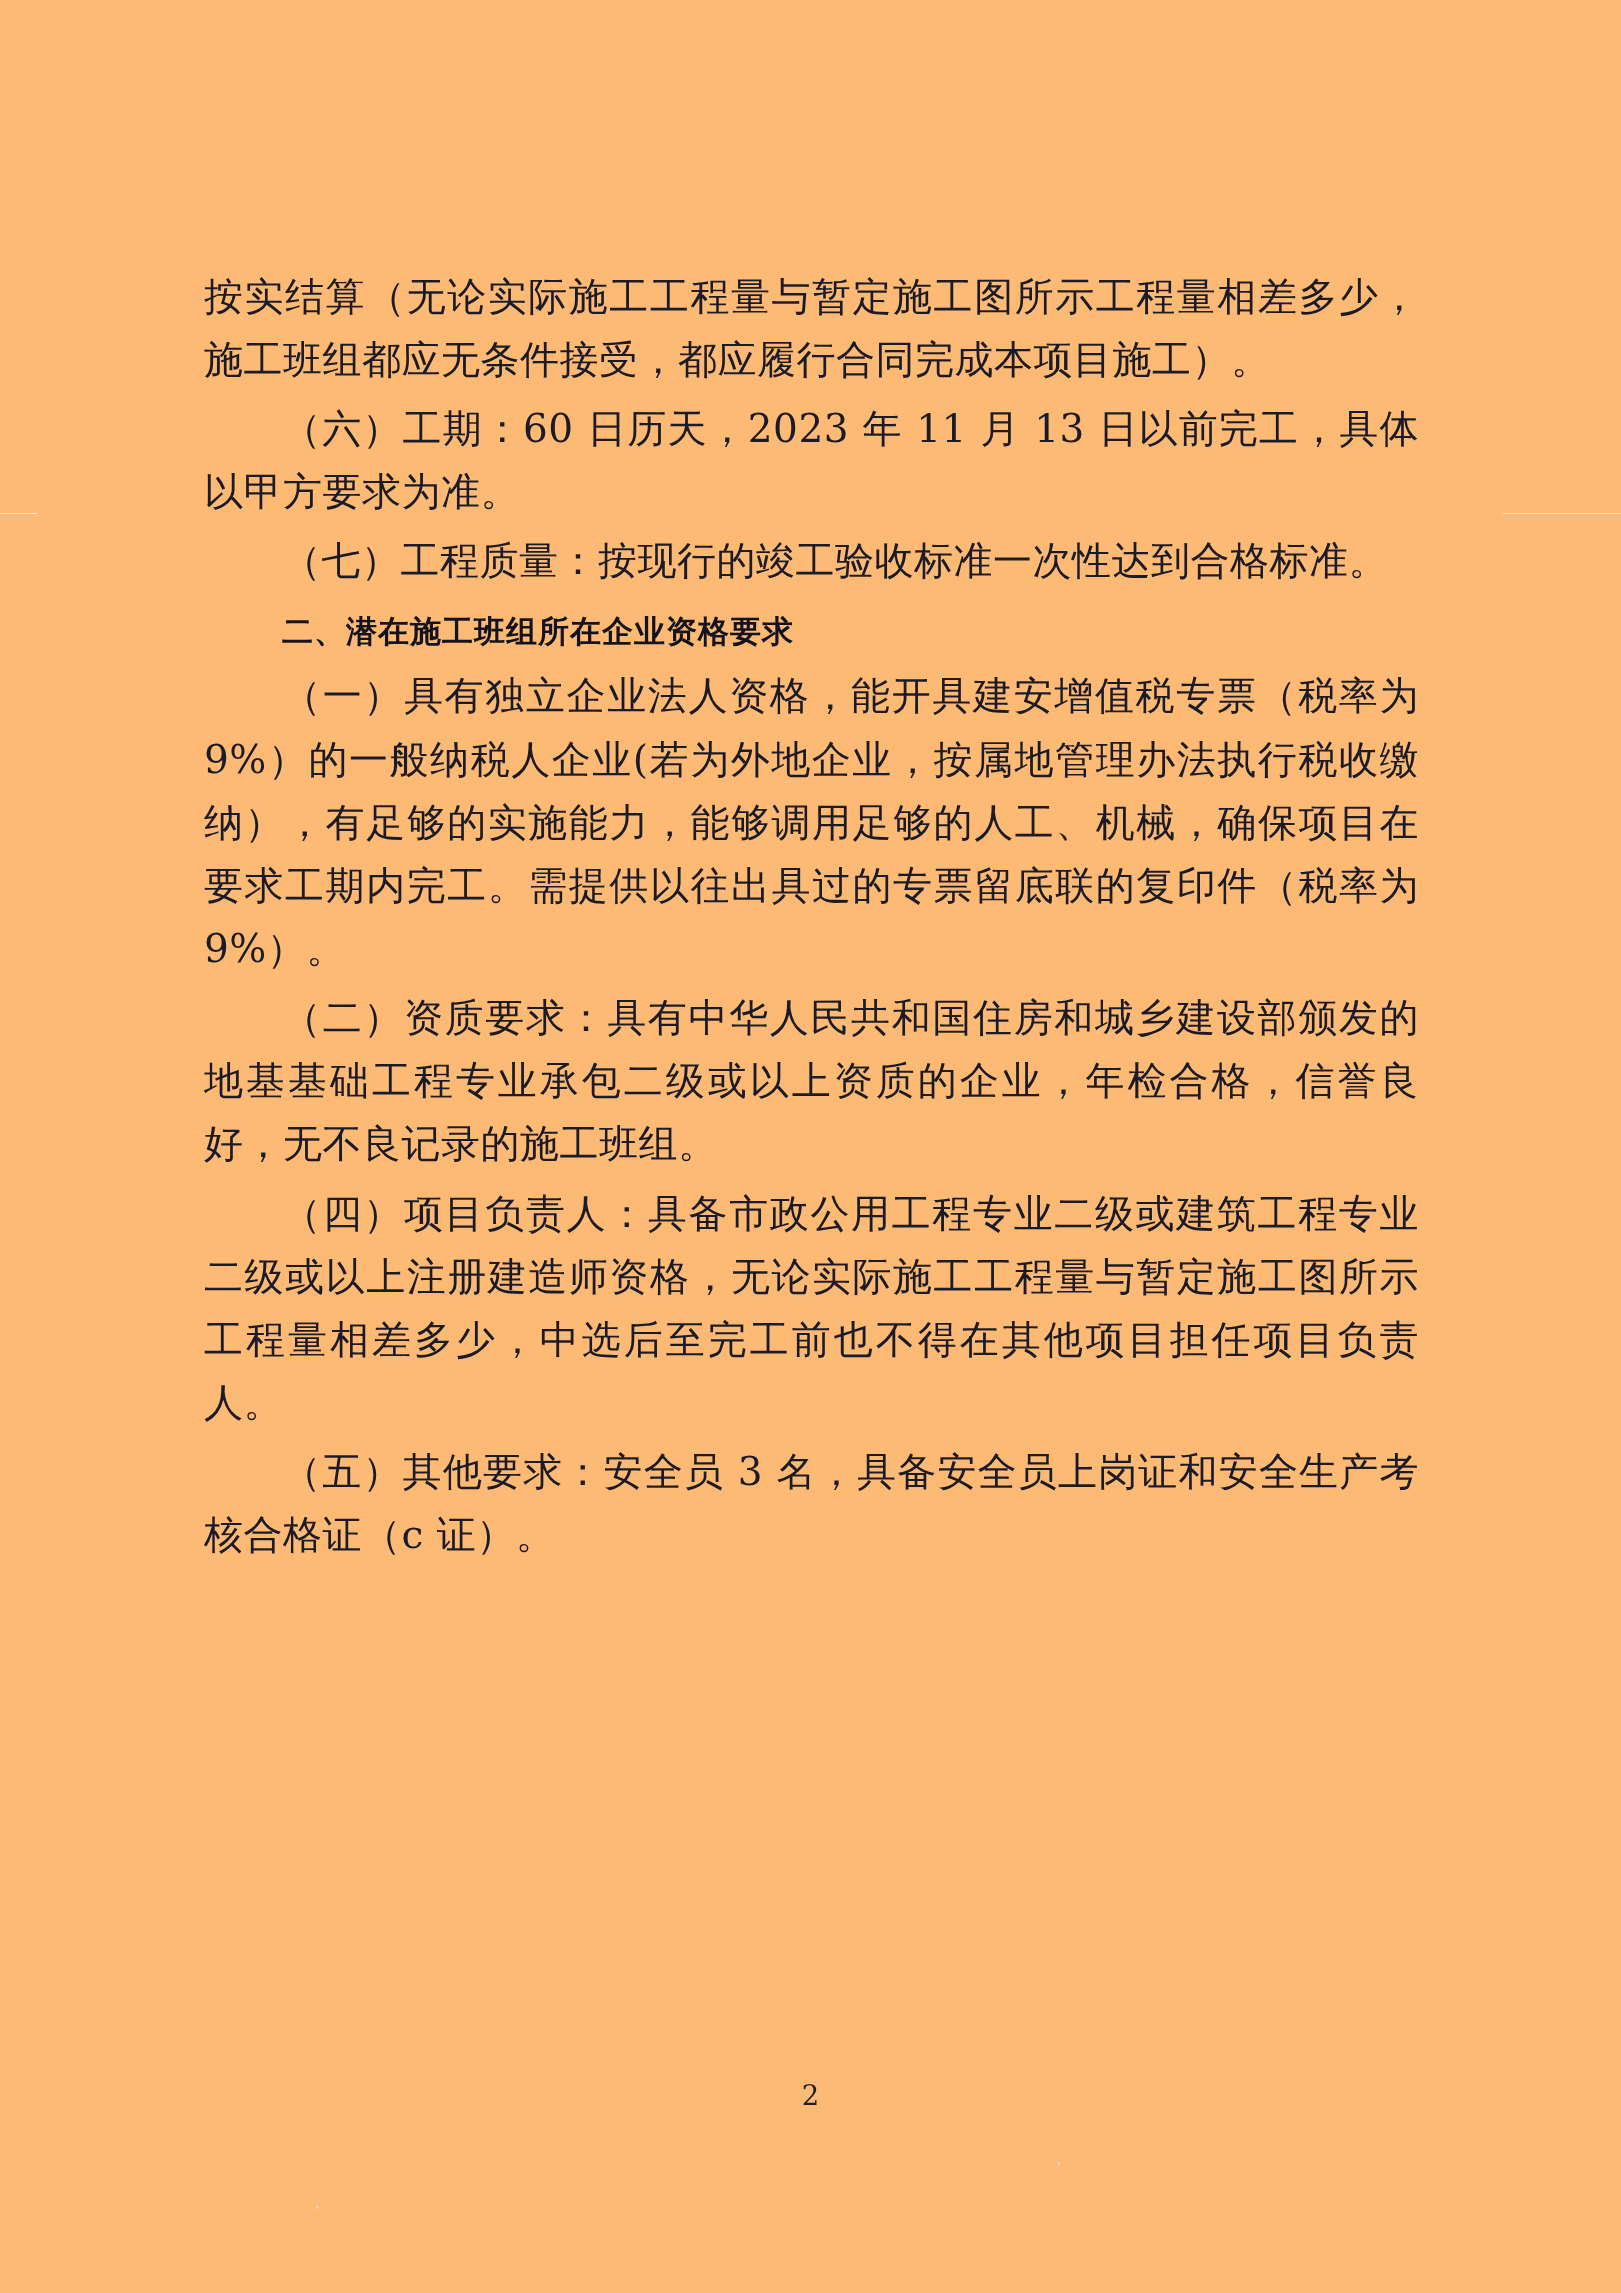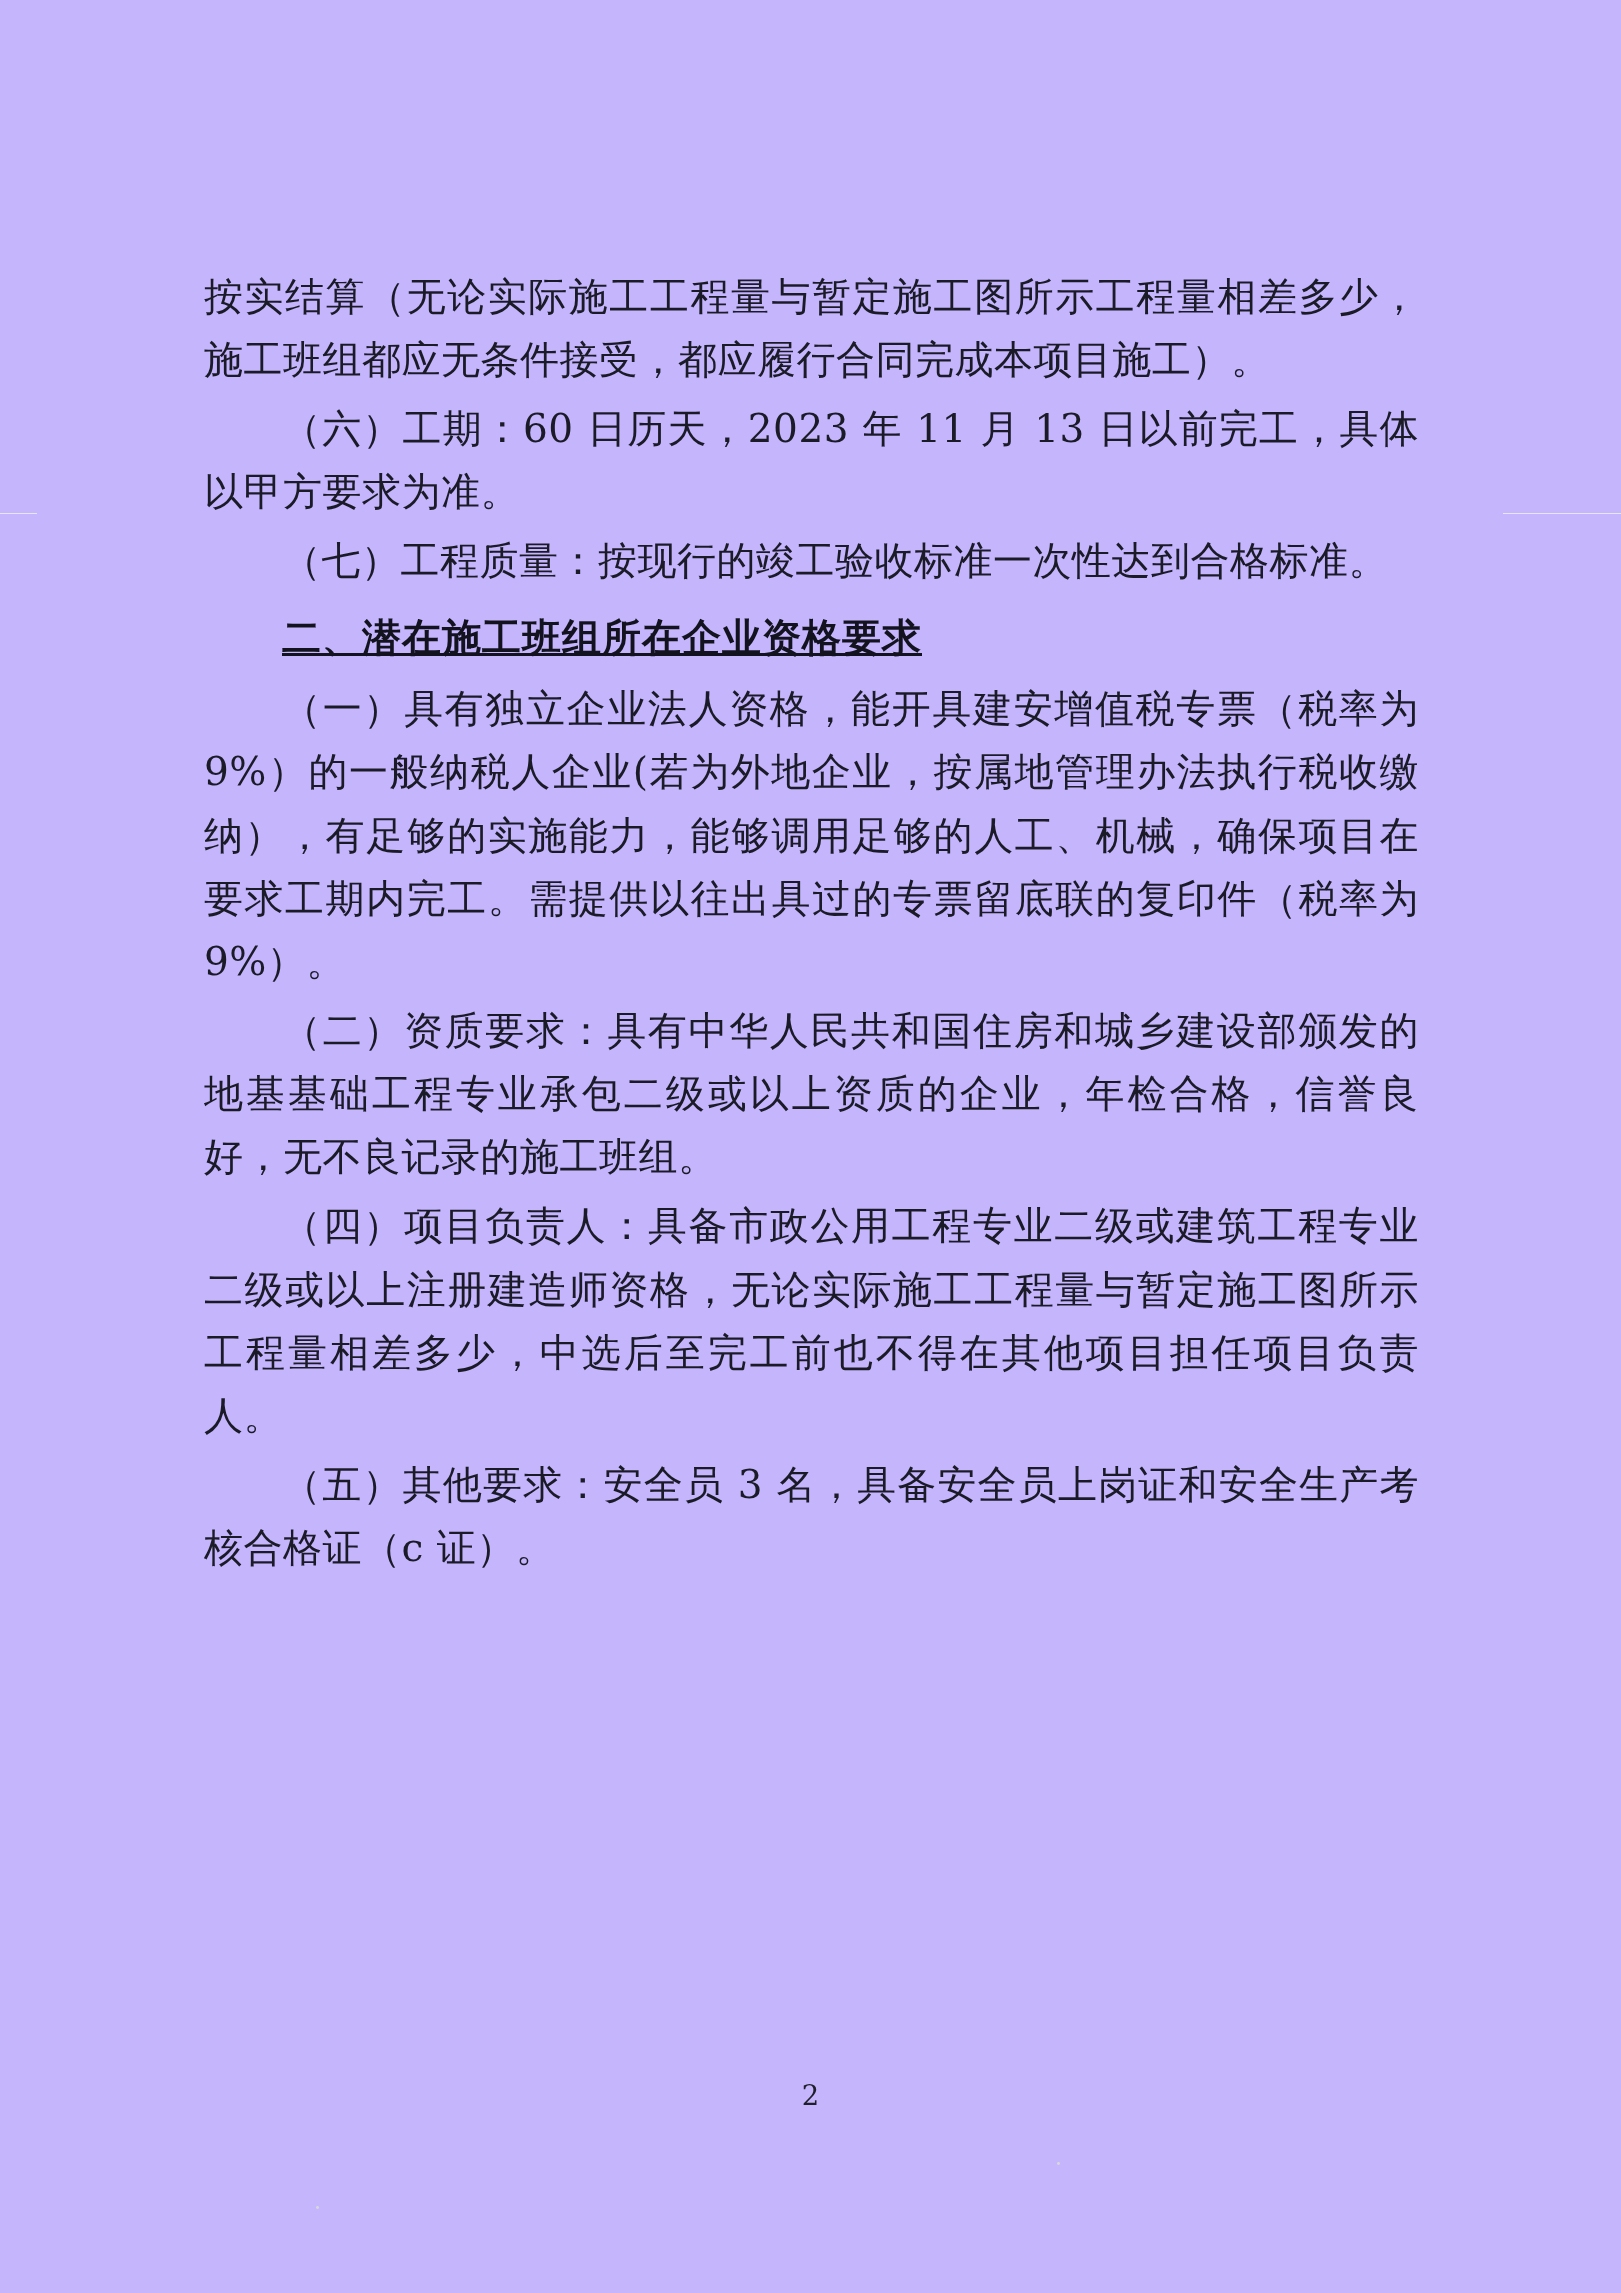--- a/index.html
+++ b/index.html
@@ -4,21 +4,21 @@
 <style>
   html, body {
     margin: 0;
     padding: 0;
     background: #ffffff;
   }
   .page {
     position: relative;
     width: 1621px;
     height: 2294px;
-    background: #c4b5fd;
+    background: #fdba74;
     overflow: hidden;
     font-family: "DejaVu Serif", "Liberation Serif", serif;
   }
   
   .scan-line {
     position: absolute;
     height: 1px;
     background: #e3e9ee;
   }
   .scan-line.left  { left: 0;    width: 37px; top: 513px; }
@@ -38,28 +38,27 @@
     color: #1b1b28;
     letter-spacing: 0.5px;
     text-align: justify;
     text-justify: inter-ideograph;
   }
   p.indent {
     text-indent: 78px;
   }
   h2.heading {
     margin: 13.7px 0 7.8px 0;
-    font-size: 39px;
+    font-size: 31px;
     line-height: 1.62;
     color: #13131f;
     font-weight: bold;
     text-indent: 78px;
     letter-spacing: 1px;
     font-family: "DejaVu Sans", "Liberation Sans", sans-serif;
-    text-decoration: underline;
   }
   .pagenum {
     position: absolute;
     left: 0;
     right: 0;
     top: 2080px;
     text-align: center;
     font-size: 27.4px;
     color: #20202c;
     font-family: "DejaVu Serif", "Liberation Serif", serif;

